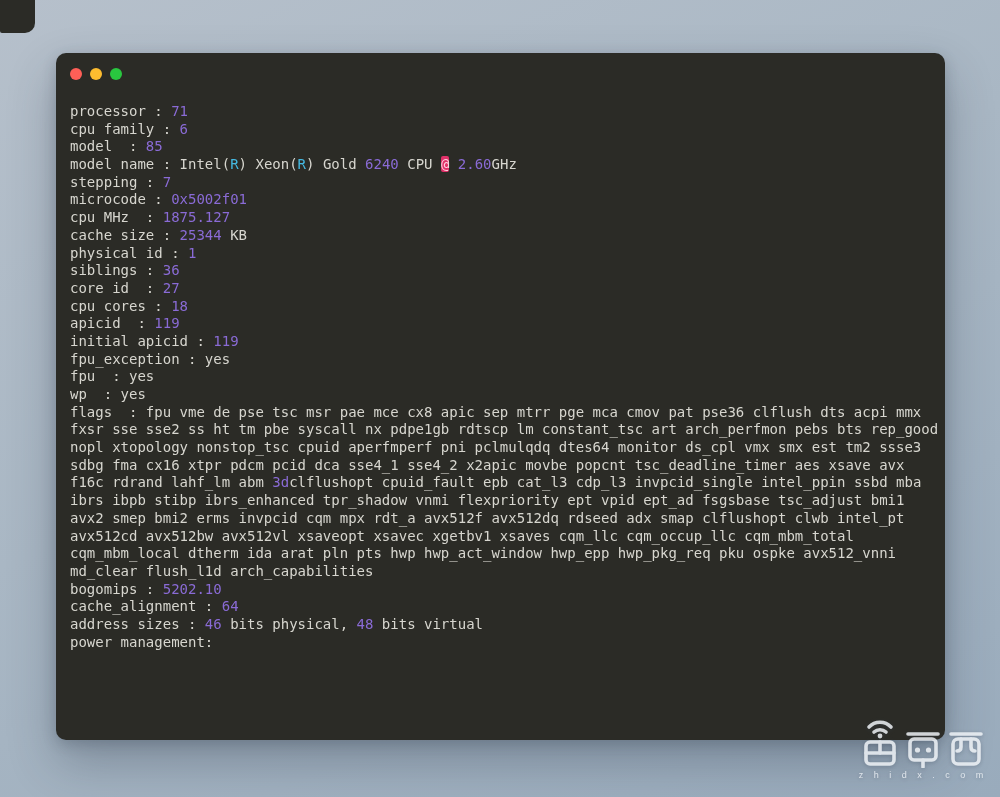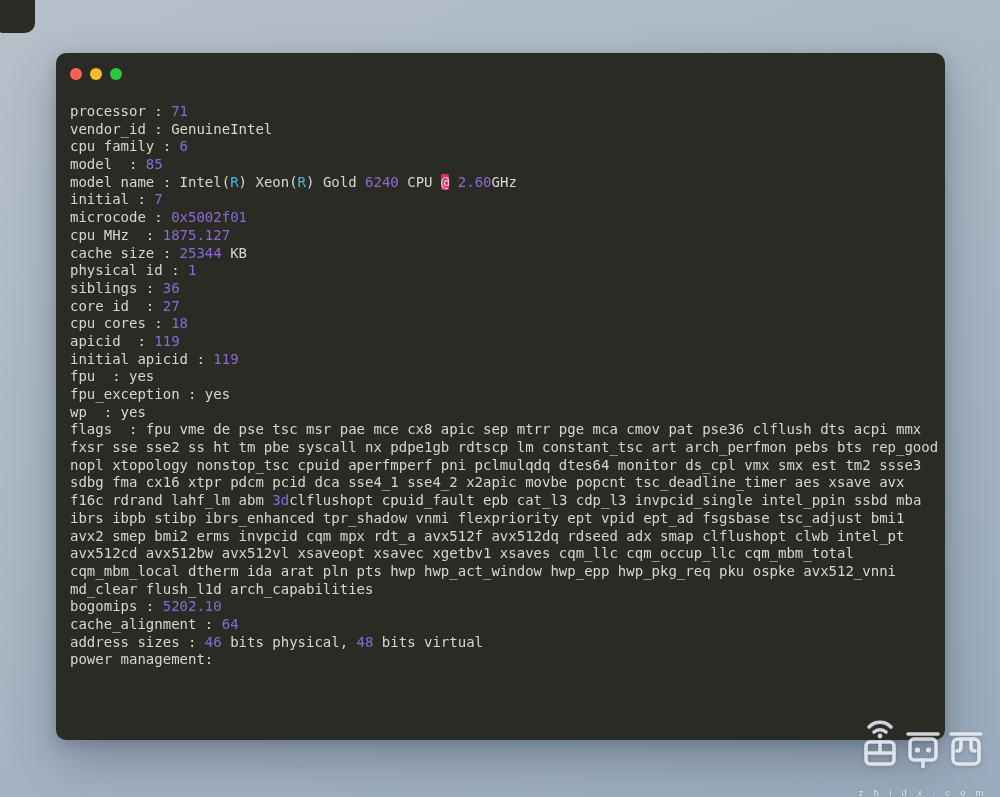--- a/index.html
+++ b/index.html
@@ -33,52 +33,51 @@
   .cyan { color:#45b8e0; }
   .hl   { background:#e03169; color:#ffd0de; border-radius:2px; }
   .watermark {
     position:absolute; left:858px; top:716px; width:130px;
     display:flex; flex-direction:column; align-items:center;
     opacity:.85; filter:drop-shadow(0 1px 2px rgba(55,65,85,.35));
   }
   .wm-glyphs { display:flex; align-items:flex-end; gap:3px; }
   .wm-domain {
     font-family:"Liberation Sans", sans-serif; font-size:9px;
-    letter-spacing:4px; color:#eef2f6; margin-top:20px; white-space:nowrap;
+    letter-spacing:4px; color:#eef2f6; margin-top:2px; white-space:nowrap;
   }
 </style>
 </head>
 <body>
 
 <div class="bg-corner"></div>
 
 <div class="window">
   <div class="titlebar">
     <div class="light" style="background:#ff5f57"></div>
     <div class="light" style="background:#fdbc2f"></div>
     <div class="light" style="background:#29c73f"></div>
   </div>
   <div class="terminal" id="terminal">
       <div class="tline"><span class="fg">processor : </span><span class="num">71</span></div>
-      <div class="tline"><span class="fg">vendor_id : GenuineIntel</span></div>
       <div class="tline"><span class="fg">cpu family : </span><span class="num">6</span></div>
       <div class="tline"><span class="fg">model  : </span><span class="num">85</span></div>
       <div class="tline"><span class="fg">model name : Intel(</span><span class="cyan">R</span><span class="fg">) Xeon(</span><span class="cyan">R</span><span class="fg">) Gold </span><span class="num">6240</span><span class="fg"> CPU </span><span class="hl">@</span><span class="fg"> </span><span class="num">2.60</span><span class="fg">GHz</span></div>
-      <div class="tline"><span class="fg">initial : </span><span class="num">7</span></div>
+      <div class="tline"><span class="fg">stepping : </span><span class="num">7</span></div>
       <div class="tline"><span class="fg">microcode : </span><span class="num">0x5002f01</span></div>
       <div class="tline"><span class="fg">cpu MHz  : </span><span class="num">1875.127</span></div>
       <div class="tline"><span class="fg">cache size : </span><span class="num">25344</span><span class="fg"> KB</span></div>
       <div class="tline"><span class="fg">physical id : </span><span class="num">1</span></div>
       <div class="tline"><span class="fg">siblings : </span><span class="num">36</span></div>
       <div class="tline"><span class="fg">core id  : </span><span class="num">27</span></div>
       <div class="tline"><span class="fg">cpu cores : </span><span class="num">18</span></div>
       <div class="tline"><span class="fg">apicid  : </span><span class="num">119</span></div>
       <div class="tline"><span class="fg">initial apicid : </span><span class="num">119</span></div>
+      <div class="tline"><span class="fg">fpu_exception : yes</span></div>
       <div class="tline"><span class="fg">fpu  : yes</span></div>
-      <div class="tline"><span class="fg">fpu_exception : yes</span></div>
       <div class="tline"><span class="fg">wp  : yes</span></div>
       <div class="tline"><span class="fg">flags  : fpu vme de pse tsc msr pae mce cx8 apic sep mtrr pge mca cmov pat pse36 clflush dts acpi mmx</span></div>
       <div class="tline"><span class="fg">fxsr sse sse2 ss ht tm pbe syscall nx pdpe1gb rdtscp lm constant_tsc art arch_perfmon pebs bts rep_good</span></div>
       <div class="tline"><span class="fg">nopl xtopology nonstop_tsc cpuid aperfmperf pni pclmulqdq dtes64 monitor ds_cpl vmx smx est tm2 ssse3</span></div>
       <div class="tline"><span class="fg">sdbg fma cx16 xtpr pdcm pcid dca sse4_1 sse4_2 x2apic movbe popcnt tsc_deadline_timer aes xsave avx</span></div>
       <div class="tline"><span class="fg">f16c rdrand lahf_lm abm </span><span class="num">3d</span><span class="fg">clflushopt cpuid_fault epb cat_l3 cdp_l3 invpcid_single intel_ppin ssbd mba</span></div>
       <div class="tline"><span class="fg">ibrs ibpb stibp ibrs_enhanced tpr_shadow vnmi flexpriority ept vpid ept_ad fsgsbase tsc_adjust bmi1</span></div>
       <div class="tline"><span class="fg">avx2 smep bmi2 erms invpcid cqm mpx rdt_a avx512f avx512dq rdseed adx smap clflushopt clwb intel_pt</span></div>
       <div class="tline"><span class="fg">avx512cd avx512bw avx512vl xsaveopt xsavec xgetbv1 xsaves cqm_llc cqm_occup_llc cqm_mbm_total</span></div>
       <div class="tline"><span class="fg">cqm_mbm_local dtherm ida arat pln pts hwp hwp_act_window hwp_epp hwp_pkg_req pku ospke avx512_vnni</span></div>

